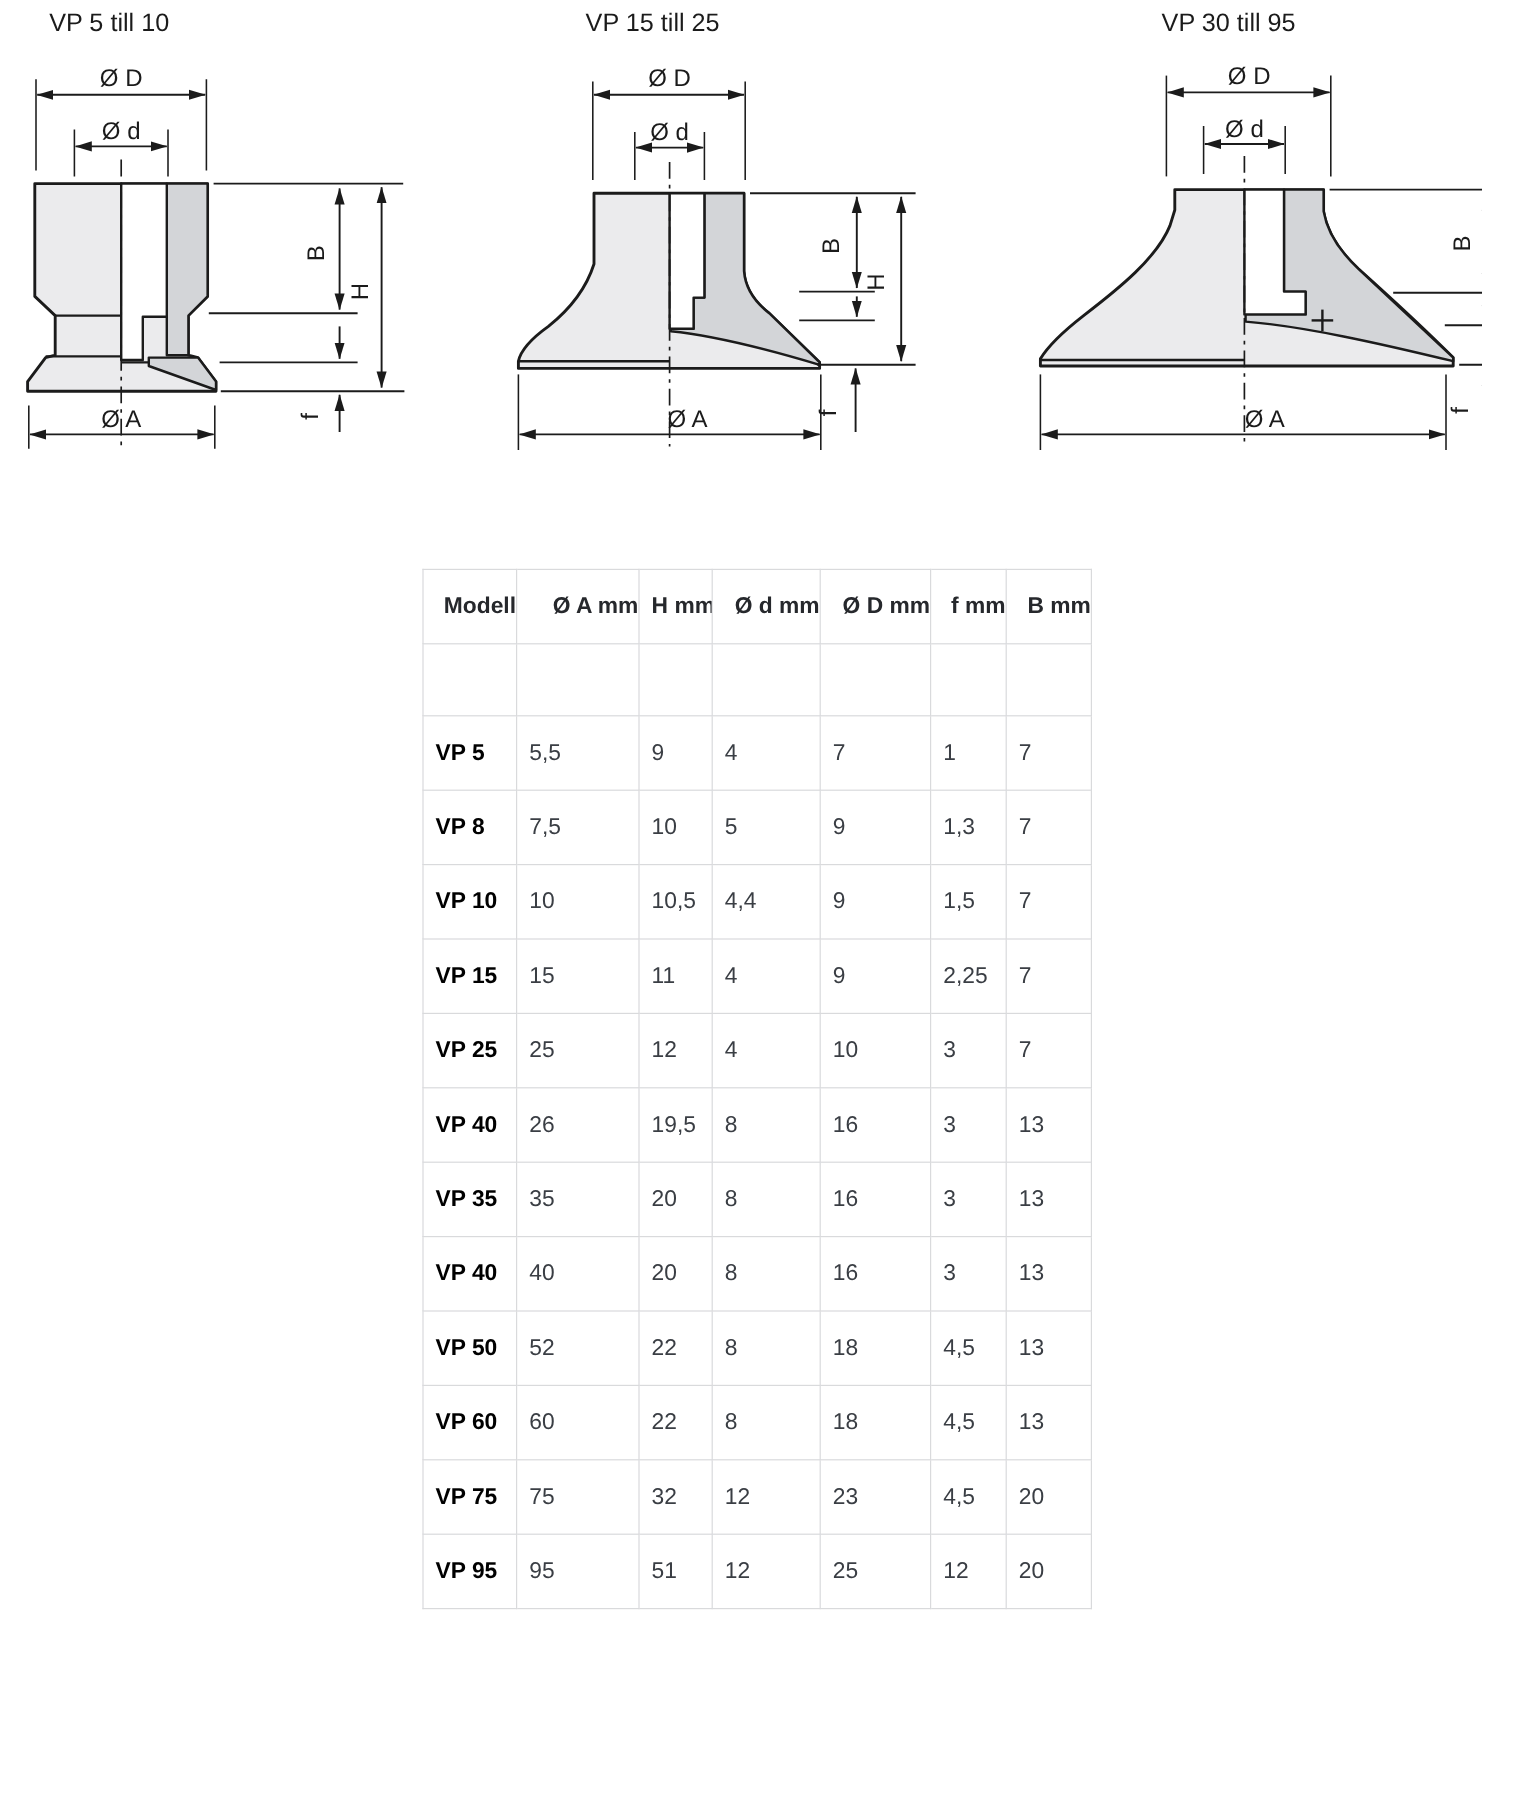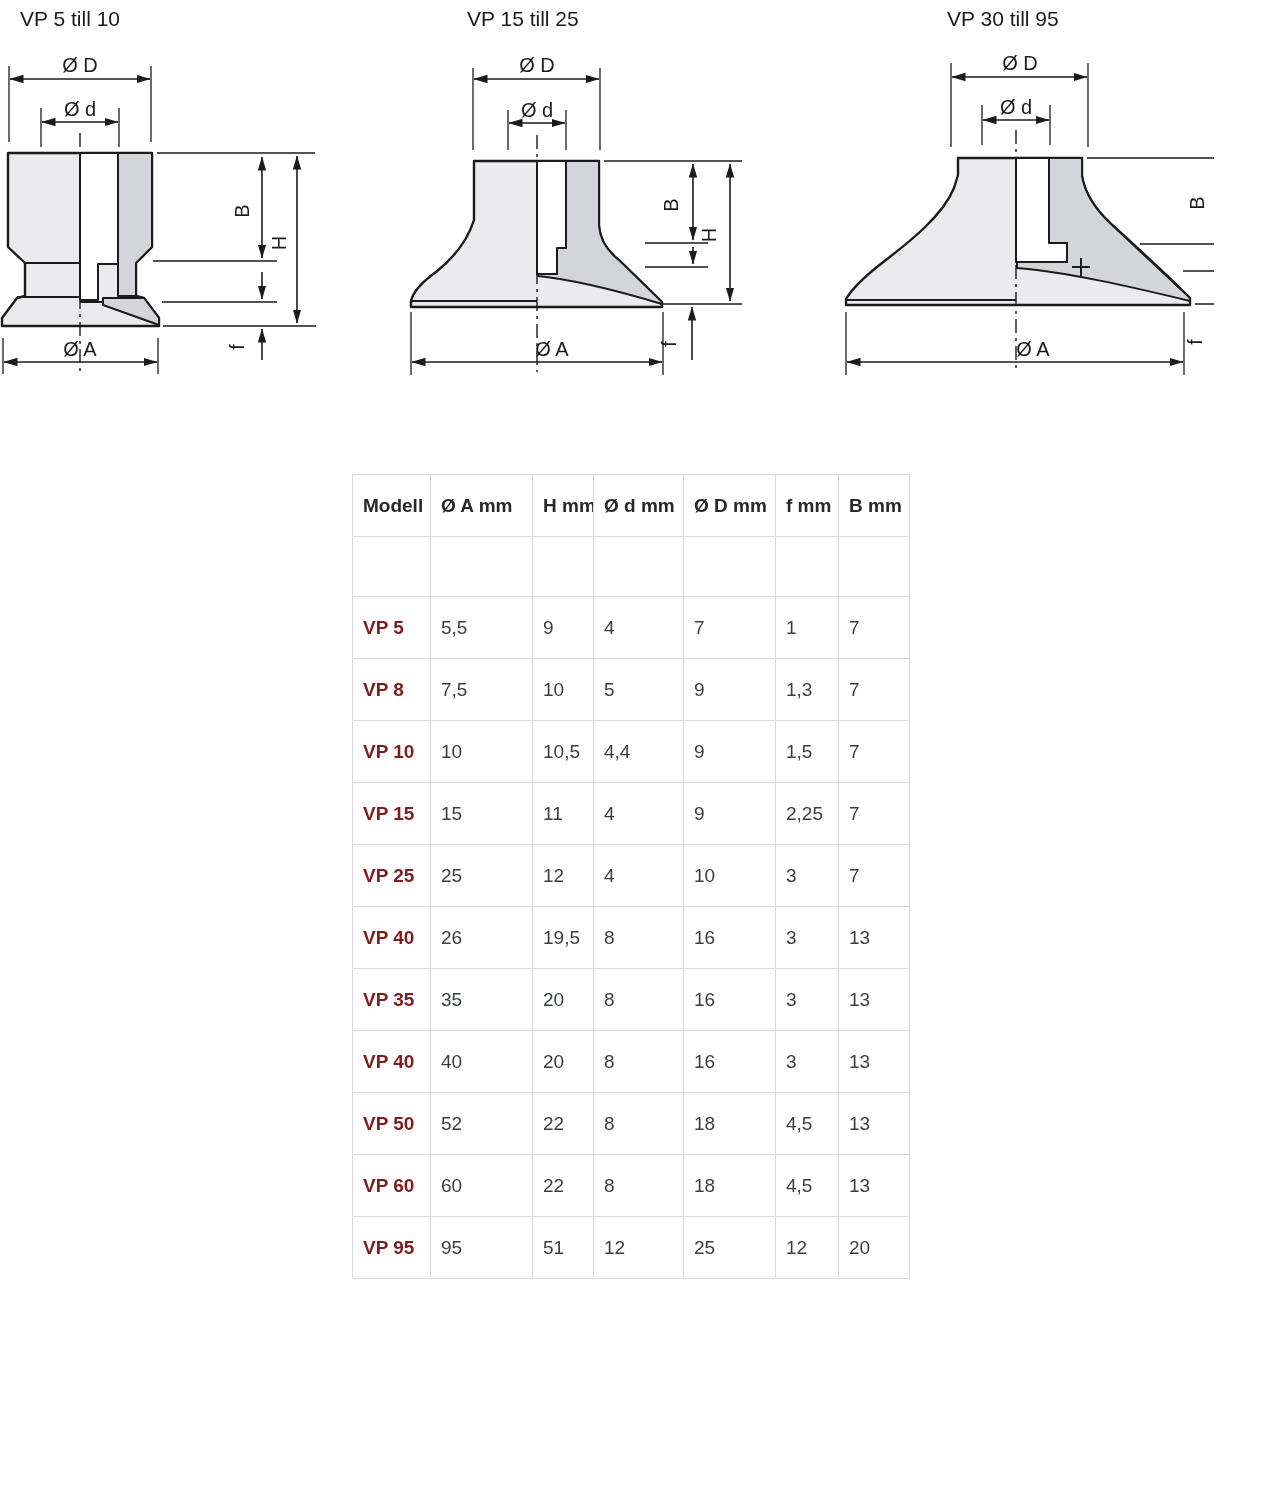--- a/index.html
+++ b/index.html
@@ -1,39 +1,39 @@
 <!DOCTYPE html>
 <html><head>
 <meta charset="utf-8">
 <style>
   html,body{margin:0;padding:0;background:#ffffff;}
   .page{position:relative;width:1214px;height:1500px;background:#fff;overflow:hidden;
-        font-family:"Liberation Sans",sans-serif;}
+        font-family:"Liberation Sans",sans-serif;padding-left:21px;}
   svg text{font-family:"Liberation Sans",sans-serif;}
   .title{font-size:21px;fill:#1b1b1b;}
   .dlab{font-size:20px;fill:#1b1b1b;text-anchor:middle;}
   .rlab{font-size:20px;fill:#1b1b1b;text-anchor:middle;}
   .outer{fill:#ebebed;stroke:#1b1b1b;stroke-width:2.4;stroke-linejoin:round;}
   .dark{fill:#d3d5d8;stroke:#1b1b1b;stroke-width:2;stroke-linejoin:round;}
   .bore{fill:#ffffff;stroke:#1b1b1b;stroke-width:2;stroke-linejoin:round;}
   .in{stroke:#1b1b1b;stroke-width:2;}
   .ref{stroke:#1b1b1b;stroke-width:1.6;}
   .dim{stroke:#1b1b1b;stroke-width:1.6;}
   .ext{stroke:#1b1b1b;stroke-width:1.3;}
   .cl{stroke:#1b1b1b;stroke-width:1.4;stroke-dasharray:14 5 3 5;}
   .table-wrap{position:absolute;left:352px;top:474px;width:557px;}
   table.spec{border-collapse:collapse;table-layout:fixed;width:557px;
              font-size:19px;color:#3a3e44;}
   table.spec th,table.spec td{border:1px solid #d9dadc;text-align:left;
              padding:0 0 0 10px;vertical-align:middle;overflow:hidden;white-space:nowrap;}
   table.spec thead tr{height:62px;}
   table.spec tbody tr{height:62px;}
   table.spec tbody tr.spacer{height:60px;}
-  table.spec th{font-weight:bold;color:#26282c;}
-  table.spec td.model{font-weight:bold;color:#7f1d1d;}
+  table.spec th{font-weight:bold;color:#26282c;text-align:right;}
+  table.spec td.model{font-weight:bold;color:#000000;}
 </style>
 </head>
 <body>
 
 <div class="page">
 
   <svg width="1261" height="400" viewBox="0 0 1261 400">
     <defs>
       <marker id="ae" markerUnits="userSpaceOnUse" markerWidth="14" markerHeight="10" refX="13.5" refY="5" orient="auto">
         <path d="M0,0.8 L14,5 L0,9.2 Z" fill="#1b1b1b"></path>
@@ -301,20 +301,29 @@
           <tr>
             <td class="model">VP 60</td>
             <td>60</td>
             <td>22</td>
             <td>8</td>
             <td>18</td>
             <td>4,5</td>
             <td>13</td>
           </tr>
           <tr>
+            <td class="model">VP 75</td>
+            <td>75</td>
+            <td>32</td>
+            <td>12</td>
+            <td>23</td>
+            <td>4,5</td>
+            <td>20</td>
+          </tr>
+          <tr>
             <td class="model">VP 95</td>
             <td>95</td>
             <td>51</td>
             <td>12</td>
             <td>25</td>
             <td>12</td>
             <td>20</td>
           </tr>
         </tbody>
     </table>

